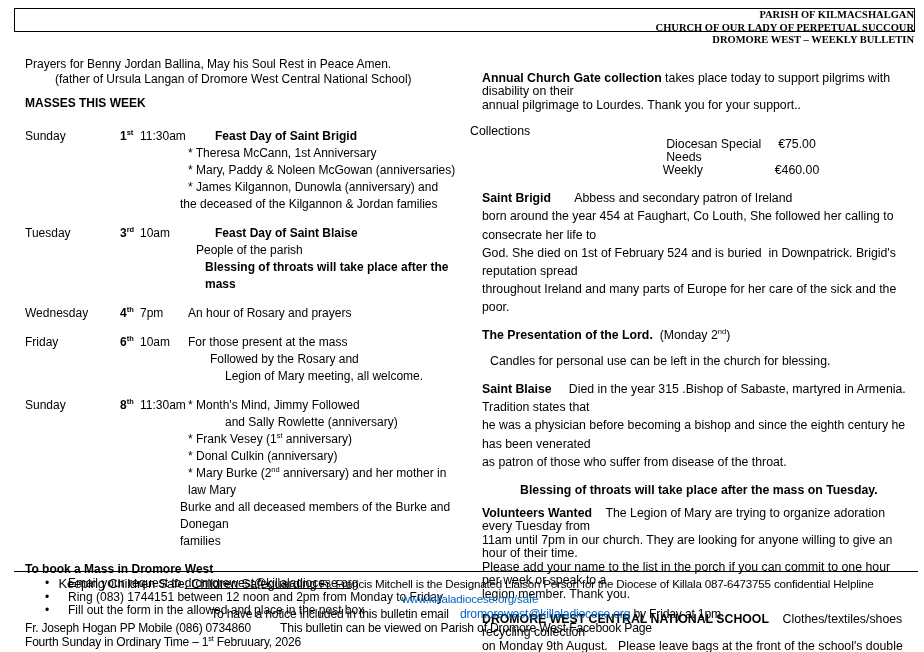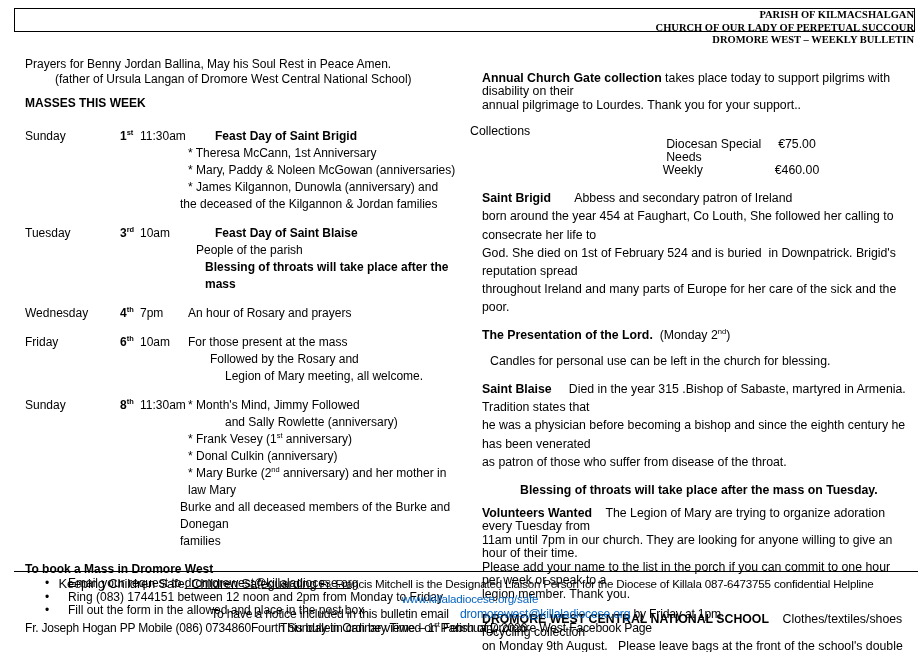--- a/index.html
+++ b/index.html
@@ -51,21 +51,21 @@
 
   
   .footer{position:absolute;left:14px;top:571px;width:904px;border-top:1px solid #000;
           text-align:center;}
   .safeguard-line{margin-top:4px;font-size:11.6px;line-height:15px;letter-spacing:-0.2px;}
   .safeguard-lead{font-size:13px;}
   .blue-link{color:#0563c1;cursor:pointer;padding-left:8px;}
   .notice-line{font-size:12.2px;line-height:14px;margin-top:1px;letter-spacing:-0.2px;}
   .facebook-line{font-size:12.2px;line-height:14px;letter-spacing:-0.2px;}
   .bottom-row{position:absolute;left:25px;top:621px;width:878px;display:flex;
-              font-size:12px;letter-spacing:-0.2px;line-height:14px;}
+              justify-content:space-between;font-size:12px;letter-spacing:-0.2px;line-height:14px;flex-direction:column;}
 </style>
 </head>
 <body>
 
 <div class="header-box">
   <div>PARISH OF KILMACSHALGAN</div>
   <div>CHURCH OF OUR LADY OF PERPETUAL SUCCOUR</div>
   <div>DROMORE WEST – WEEKLY BULLETIN</div>
 </div>
 

